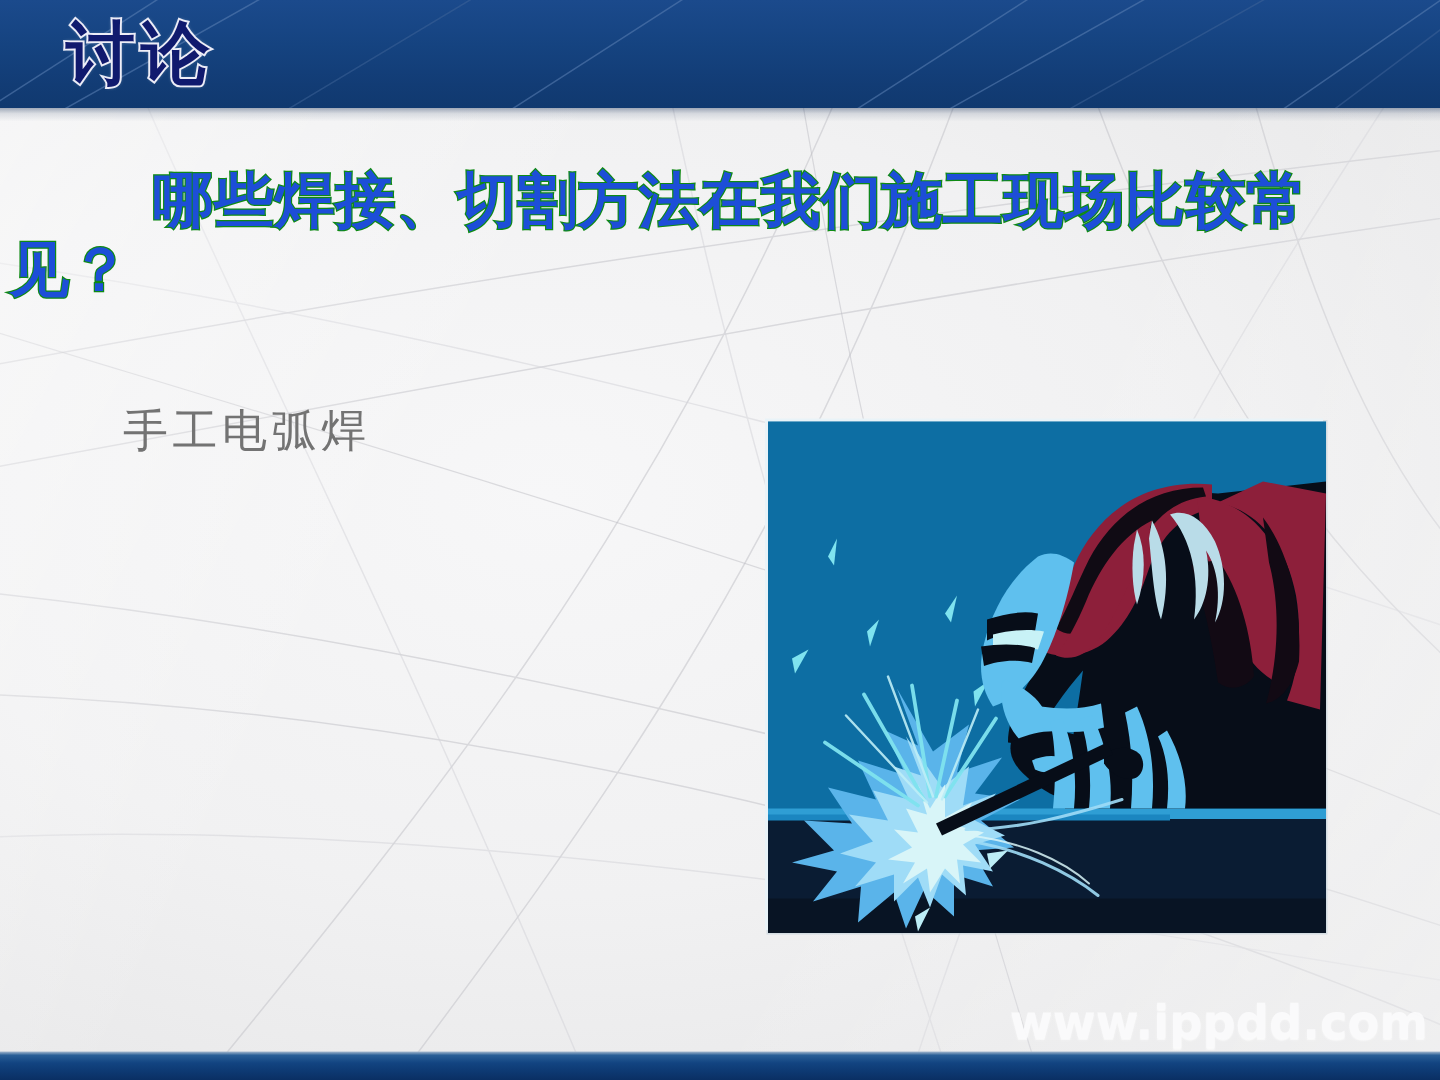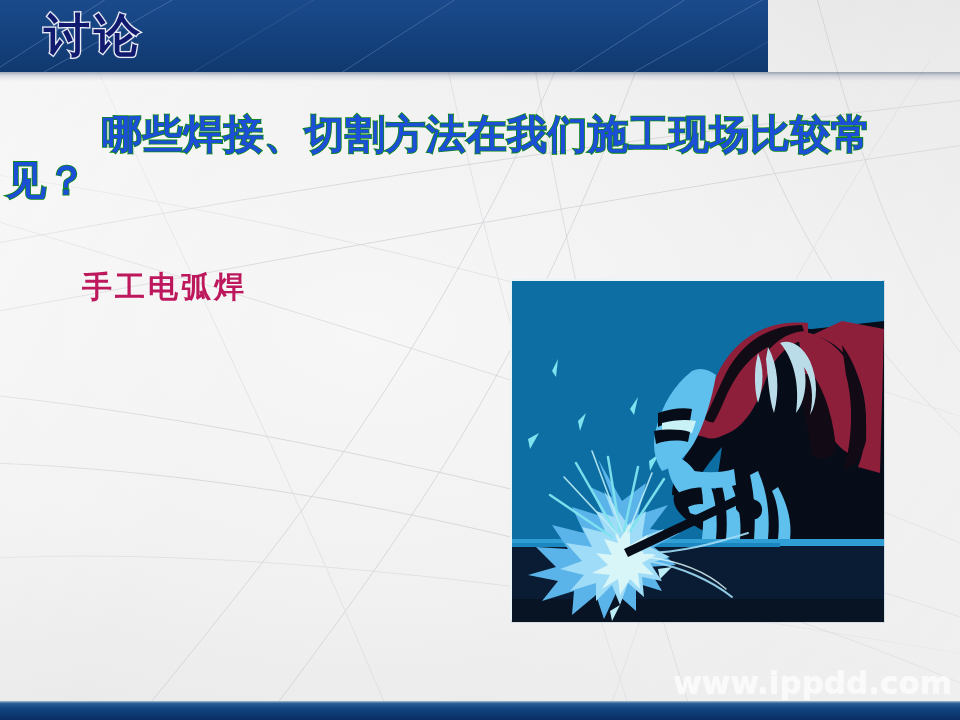--- a/index.html
+++ b/index.html
@@ -39,21 +39,21 @@
     position: absolute;
     inset: 0;
     pointer-events: none;
   }
   .bg-lines svg { display: block; width: 960px; height: 720px; }
 
   
   .banner {
     position: absolute;
     left: 0; top: 0;
-    width: 768px;
+    width: 960px;
     height: 72px;
     background: linear-gradient(180deg, #1b4a8c 0%, #154380 42%, #123c75 78%, #10396f 100%);
     overflow: hidden;
   }
   .banner-lines { position: absolute; inset: 0; pointer-events: none; }
   .banner-lines svg { display:block; width: 960px; height: 72px; }
   .banner-shadow {
     position: absolute;
     left: 0; top: 72px;
     width: 960px; height: 9px;
@@ -94,23 +94,23 @@
     paint-order: stroke fill;
   }
 
   
   .sub-item {
     position: absolute;
     left: 82px;
     top: 267px;
     font-family: "DejaVu Serif", "Liberation Serif", serif;
     font-size: 30px;
-    font-weight: 700;
+    font-weight: 400;
     letter-spacing: 3px;
-    color: #be185d;
+    color: #737373;
     white-space: nowrap;
   }
 
   
   .figure {
     position: absolute;
     left: 512px;
     top: 281px;
     width: 372px;
     height: 341px;

